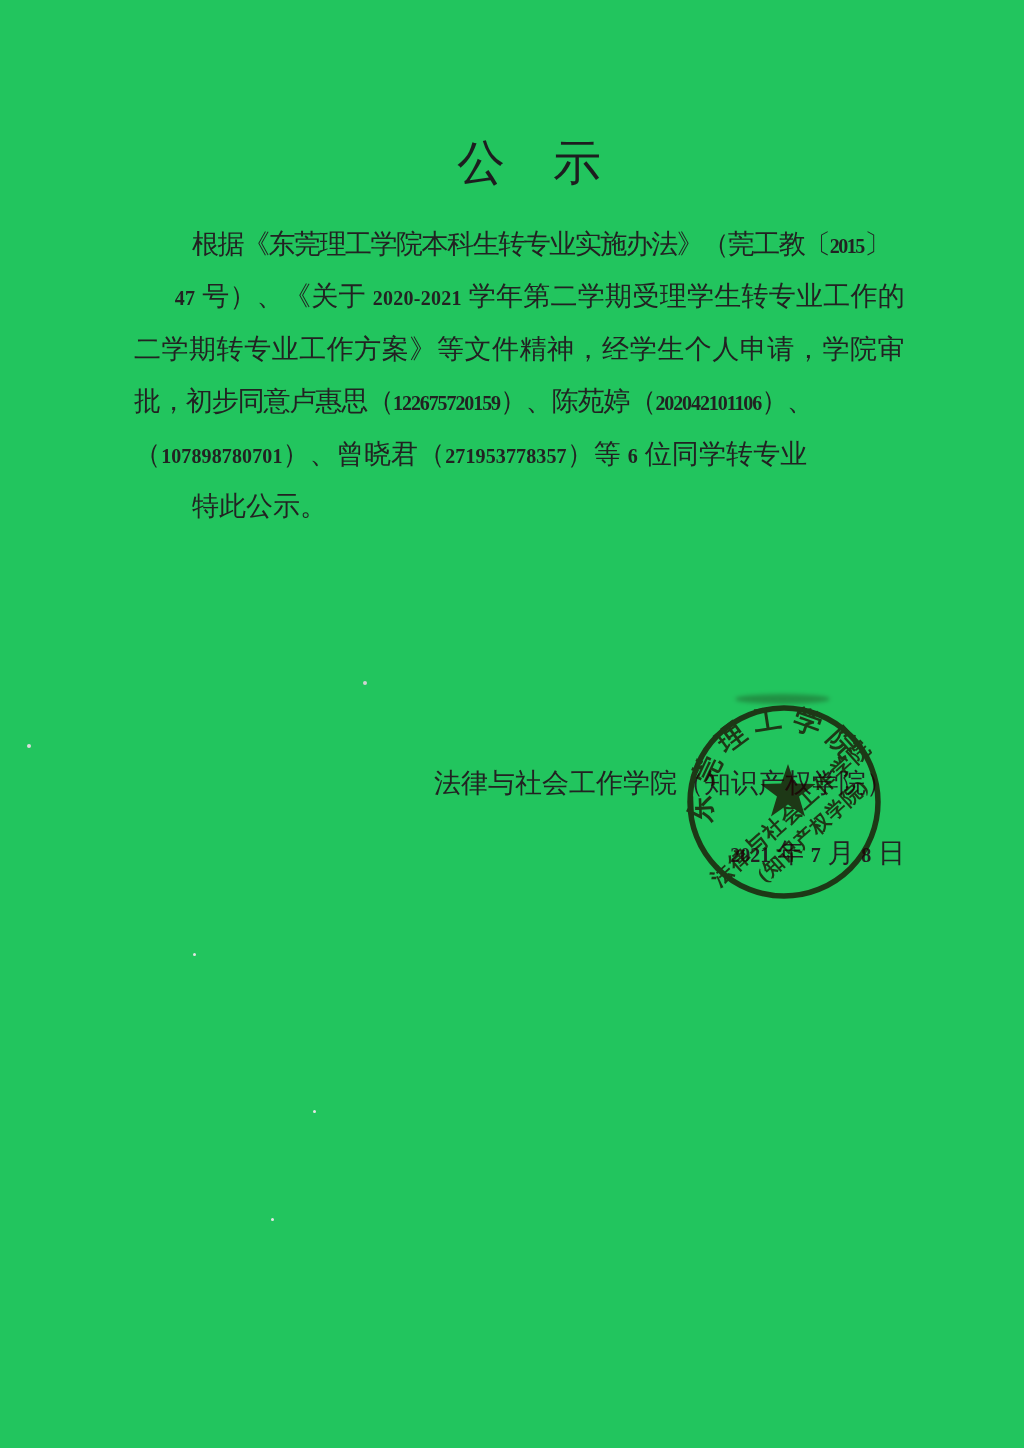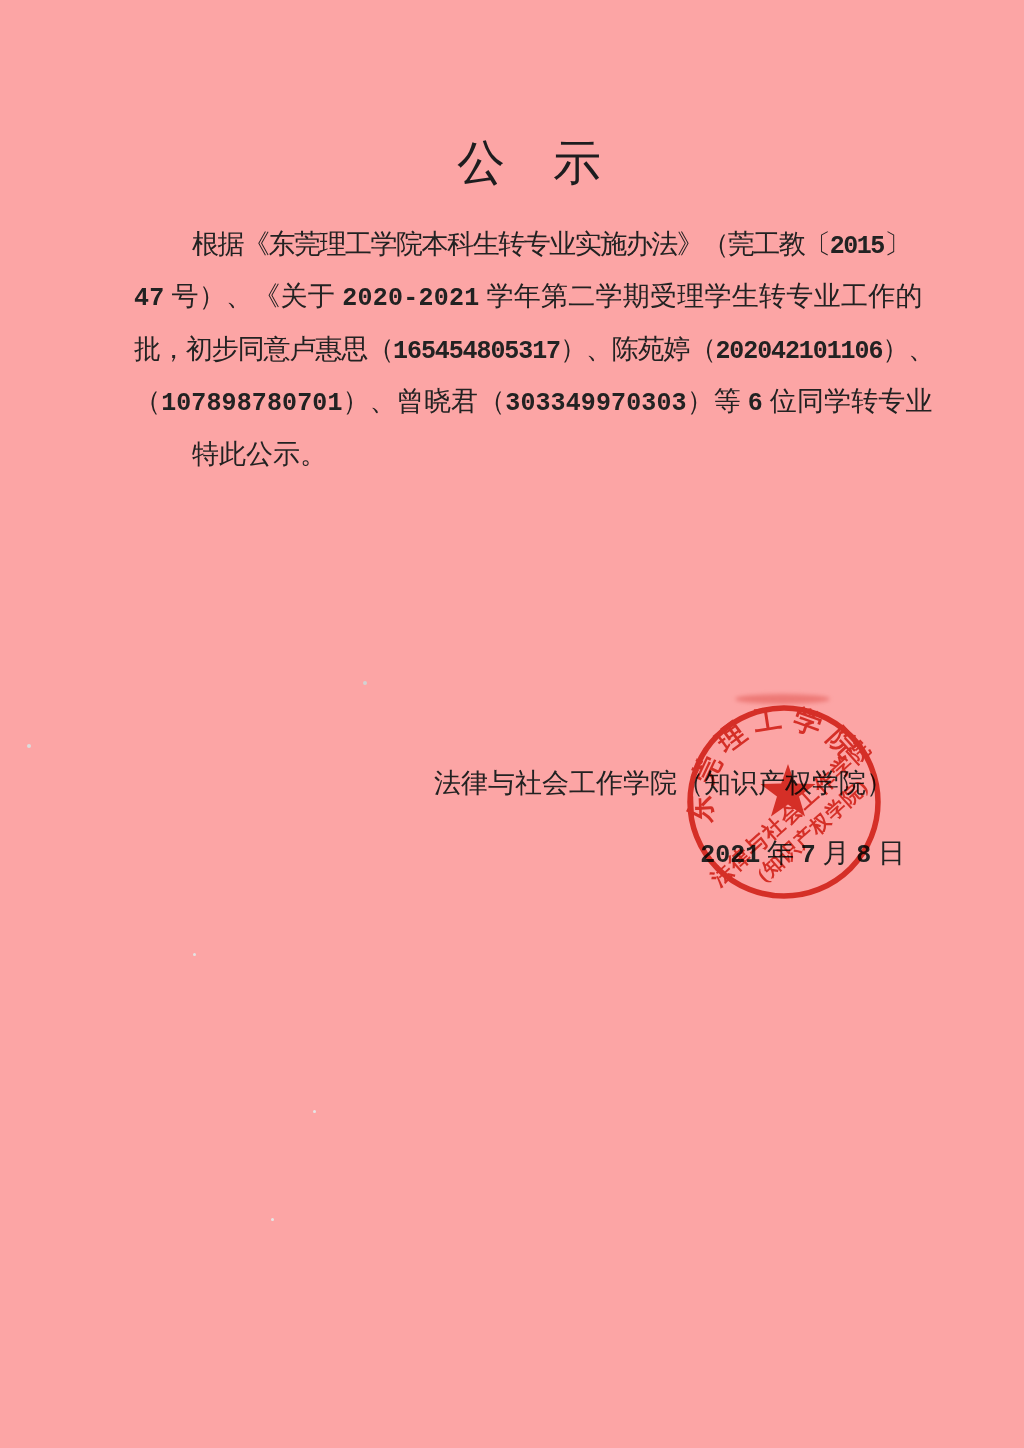--- a/index.html
+++ b/index.html
@@ -1,19 +1,19 @@
 <!DOCTYPE html>
 <html><head>
 <meta charset="utf-8">
 <style>
   html,body{margin:0;padding:0;background:#ffffff;}
   .page{
     position:relative;
     width:1024px;height:1448px;
-    background:#fca5a5;
+    background:#22c55e;
     overflow:hidden;
     font-family:"Liberation Serif","DejaVu Serif",serif;
     color:#222222;
   }
   .title{
     position:absolute;
     top:134px;left:0;width:1024px;
     text-align:center;
     font-size:48px;line-height:58px;
     transform:translateX(17px);
@@ -24,23 +24,23 @@
     left:134px;top:218px;width:771px;
     font-size:27px;
     line-height:52.4px;
   }
   .line{
     white-space:nowrap;
     height:52.4px;
   }
   .indent{ text-indent:58px; }
   .num{
-    font-family:Liberation Mono, monospace;
+    font-family:Liberation Serif, serif;
     font-weight:700;
-    font-size:25px;
+    font-size:20px;
     margin-top:24px;
   }
   .signature{
     position:absolute;
     top:766px;right:131px;
     font-size:27px;line-height:34px;
     white-space:nowrap;
   }
   .date{
     position:absolute;
@@ -75,22 +75,23 @@
 </head>
 <body>
 
 <div class="page">
 
   <div class="title">公　示</div>
 
   <div class="body-text">
     <div class="line fit indent autonum" style="letter-spacing: -1.4875px;">根据《东莞理工学院本科生转专业实施办法》（莞工教〔<span class="num">2015</span>〕</div>
     <div class="line fit autonum" style="letter-spacing: 0.260417px; text-align: right;"><span class="num">47</span> 号）、《关于 <span class="num">2020-2021</span> 学年第二学期受理学生转专业工作的</div>
-    <div class="line fit autonum" style="letter-spacing: -1.09375px;">批，初步同意卢惠思（<span class="num">165454805317</span>）、陈苑婷（<span class="num">202042101106</span>）、</div>
-    <div class="line fit autonum" style="letter-spacing: 0.116071px;">（<span class="num">107898780701</span>）、曾晓君（<span class="num">303349970303</span>）等 <span class="num">6</span> 位同学转专业</div>
+    <div class="line fit autonum" style="letter-spacing: 0.535714px;">二学期转专业工作方案》等文件精神，经学生个人申请，学院审</div>
+    <div class="line fit autonum" style="letter-spacing: -1.09375px;">批，初步同意卢惠思（<span class="num">122675720159</span>）、陈苑婷（<span class="num">202042101106</span>）、</div>
+    <div class="line fit autonum" style="letter-spacing: 0.116071px;">（<span class="num">107898780701</span>）、曾晓君（<span class="num">271953778357</span>）等 <span class="num">6</span> 位同学转专业</div>
     <div class="line indent">特此公示。</div>
   </div>
 
   <div class="signature">法律与社会工作学院（知识产权学院）</div>
 
   <div class="date autonum"><span class="num">2021</span> 年 <span class="num">7</span> 月 <span class="num">8</span> 日</div>
 
   <div class="seal">
     <svg viewBox="0 0 210 210" xmlns="http://www.w3.org/2000/svg">
       <circle cx="105" cy="105" r="94" fill="none" stroke-width="5.5" stroke="#d53a2c"></circle>

